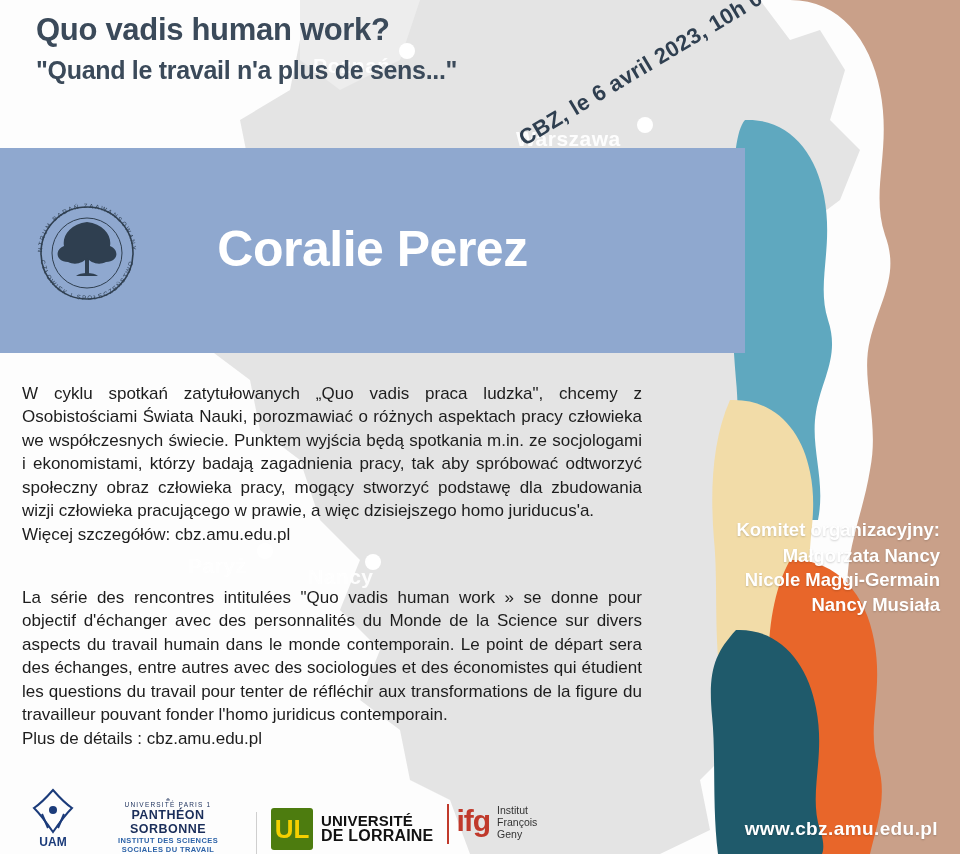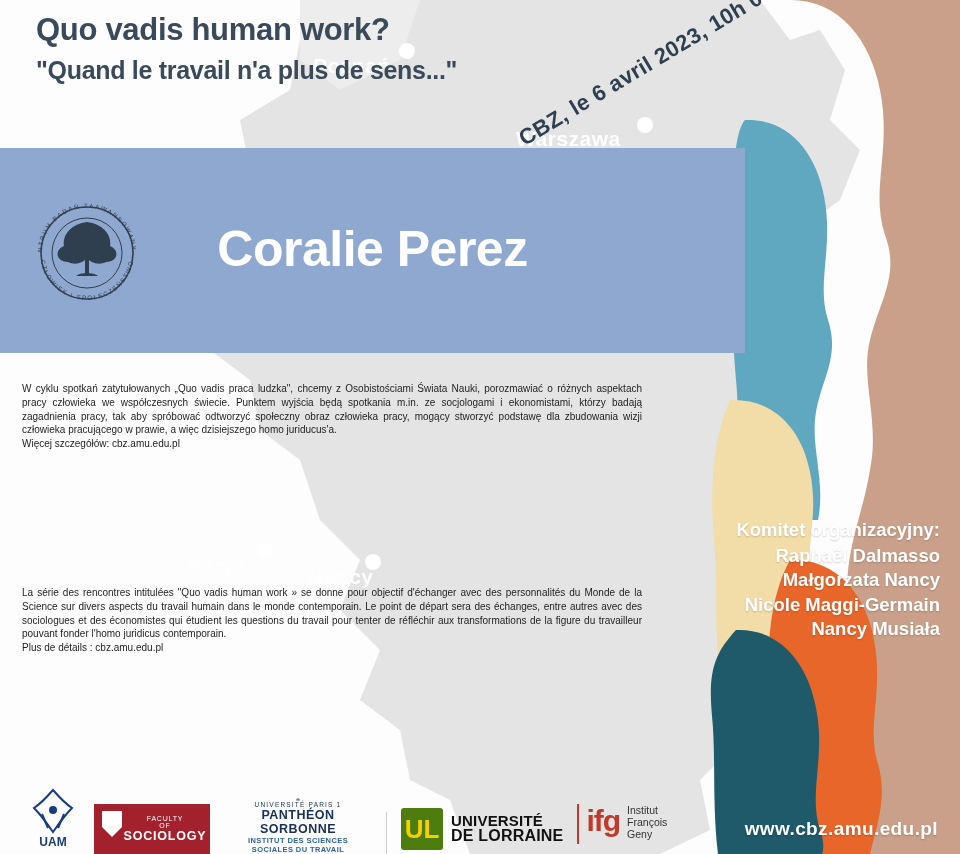--- a/index.html
+++ b/index.html
@@ -82,21 +82,21 @@
   .logo-cbz {
     position: absolute; left: 26px; top: 44px;
     width: 122px; height: 122px;
   }
 
   
   .para {
     position: absolute;
     z-index: 5;
     color: #1d1d1d;
-    font-size: 10px;
+    font-size: 17px;
     line-height: 1.38;
     text-align: justify;
     width: 620px;
   }
   .para-pl { left: 22px; top: 382px; }
   .para-fr { left: 22px; top: 586px; }
   .para .more { display: block; }
 
   
   .committee {
@@ -272,47 +272,40 @@
     <span class="more">Więcej szczegółów: cbz.amu.edu.pl</span>
   </div>
 
   <div class="para para-fr">
     <span>La série des rencontres intitulées "Quo vadis human work » se donne pour objectif d'échanger avec des personnalités du Monde de la Science sur divers aspects du travail humain dans le monde contemporain. Le point de départ sera des échanges, entre autres avec des sociologues et des économistes qui étudient les questions du travail pour tenter de réfléchir aux transformations de la figure du travailleur pouvant fonder l'homo juridicus contemporain.</span>
     <span class="more">Plus de détails : cbz.amu.edu.pl</span>
   </div>
 
   <div class="committee">
     <div class="head">Komitet organizacyjny:</div>
-    <div>Raphaël Dalmasso</div>
     <div>Małgorzata Nancy</div>
     <div>Nicole Maggi-Germain</div>
     <div>Nancy Musiała</div>
   </div>
 
   <div class="website">www.cbz.amu.edu.pl</div>
 
   <div class="footer">
 
     <div class="logo-box">
       <svg class="uam-logo" viewBox="0 0 54 62">
         <g fill="#1b3b7a">
           <path d="M27,2 C20,10 14,16 8,20 C14,26 20,34 27,44 C34,34 40,26 46,20 C40,16 34,10 27,2 Z" fill="none" stroke="#1b3b7a" stroke-width="2"></path>
           <circle cx="27" cy="22" r="4"></circle>
           <path d="M16,26 L22,40 M38,26 L32,40" stroke="#1b3b7a" stroke-width="2" fill="none"></path>
         </g>
         <text x="27" y="58" font-size="12" font-weight="bold" fill="#1b3b7a" text-anchor="middle" font-family="Liberation Sans, sans-serif">UAM</text>
       </svg>
     </div>
 
-    <div class="sociology-logo">
-      <div class="shield"></div>
-      <div class="fac">FACULTY</div>
-      <div class="fac">OF</div>
-      <div class="soc">SOCIOLOGY</div>
-    </div>
 
     <div class="sorbonne-logo">
       <svg width="26" height="16" viewBox="0 0 26 16">
         <path d="M13,1 L24,8 L2,8 Z" fill="#1a2e5a"></path>
         <rect x="4" y="9" width="2" height="6" fill="#1a2e5a"></rect>
         <rect x="8" y="9" width="2" height="6" fill="#1a2e5a"></rect>
         <rect x="12" y="9" width="2" height="6" fill="#1a2e5a"></rect>
         <rect x="16" y="9" width="2" height="6" fill="#1a2e5a"></rect>
         <rect x="20" y="9" width="2" height="6" fill="#1a2e5a"></rect>
       </svg>

